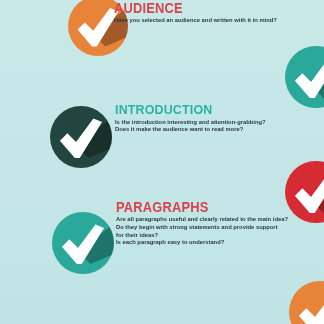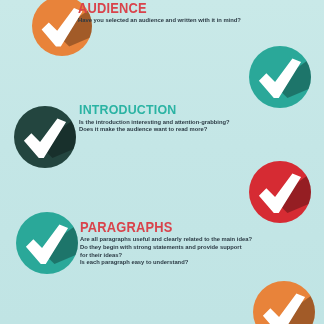--- a/index.html
+++ b/index.html
@@ -6,20 +6,21 @@
   body{
     width:324px;height:324px;overflow:hidden;
     background:#c6e7e7;
     font-family:"Liberation Sans","DejaVu Sans",sans-serif;
     position:relative;
   }
   #poster{
     position:absolute;inset:0;
     background:linear-gradient(180deg,#c9e9e8 0%,#c4e6e6 45%,#c0e4e4 100%);
     overflow:hidden;
+    padding-left:36px;
   }
 
   
   .section{position:absolute;}
   .txt{position:absolute;}
   .head{
     font-weight:bold;
     letter-spacing:.2px;
     line-height:1;
     margin:0 0 1px 0;
@@ -104,21 +105,21 @@
 
   </div>
 
   <div class="section">
     <div class="badge" style="left:16px;top:212px;width:62px;height:62px;background:#2aa899;">
       <svg viewBox="0 0 100 100">
         <path class="tickshadow" d="M40 62 L62 84 L118 60 L96 22 Z"></path>
         <path class="tick" d="M70 20 L42 58 L28 44 L16 56 L40 84 L48 84 L84 26 Z"></path>
       </svg>
     </div>
-    <div class="txt left" style="left:80px;top:220px;">
+    <div class="txt left" style="left:80px;top:200px;">
       <div class="head left" style="color:#d9434b;font-size:14px;">PARAGRAPHS</div>
       <div class="body left">
         <p>Are all paragraphs useful and clearly related to the main idea?</p>
         <p>Do they begin with strong statements and provide support</p>
         <p>for their ideas?</p>
         <p>Is each paragraph easy to understand?</p>
       </div>
     </div>
   </div>
 

